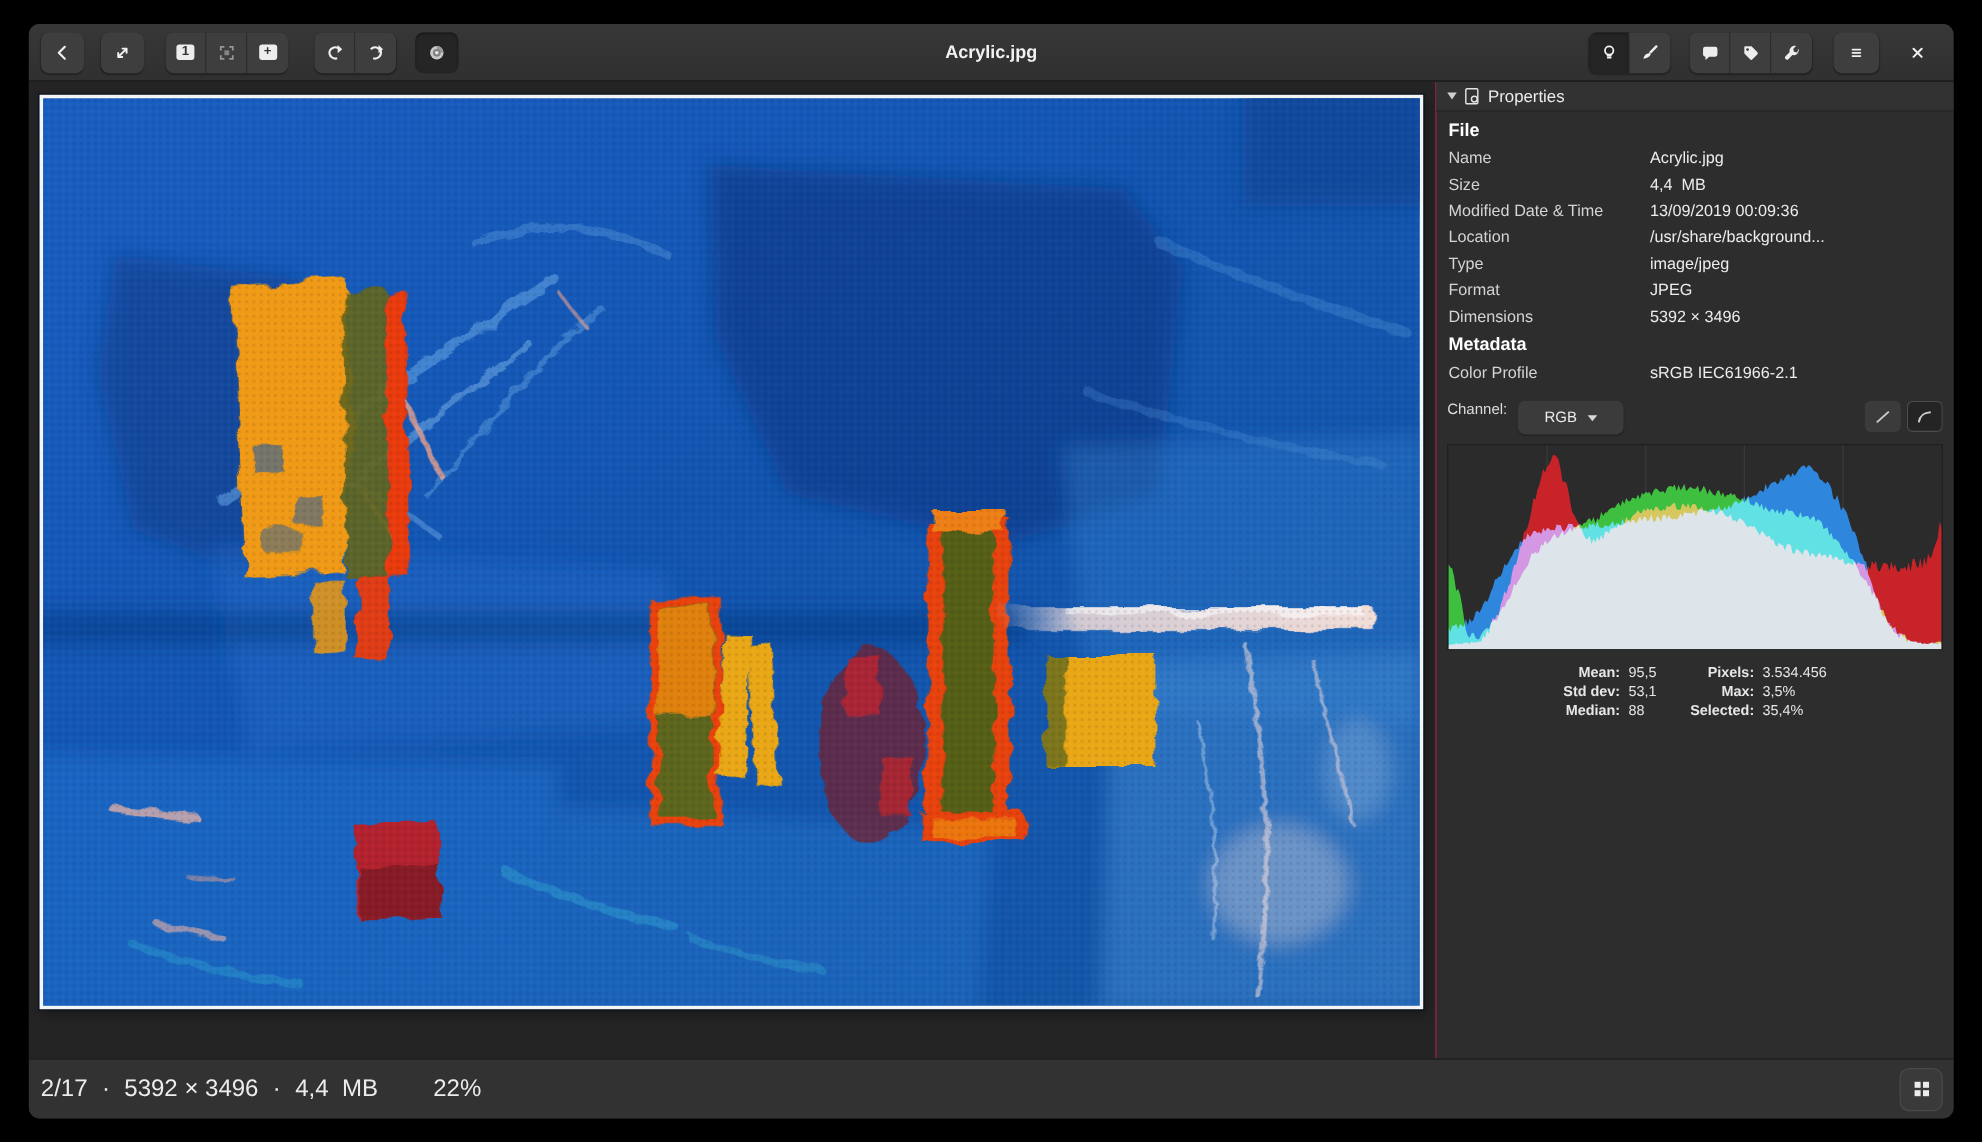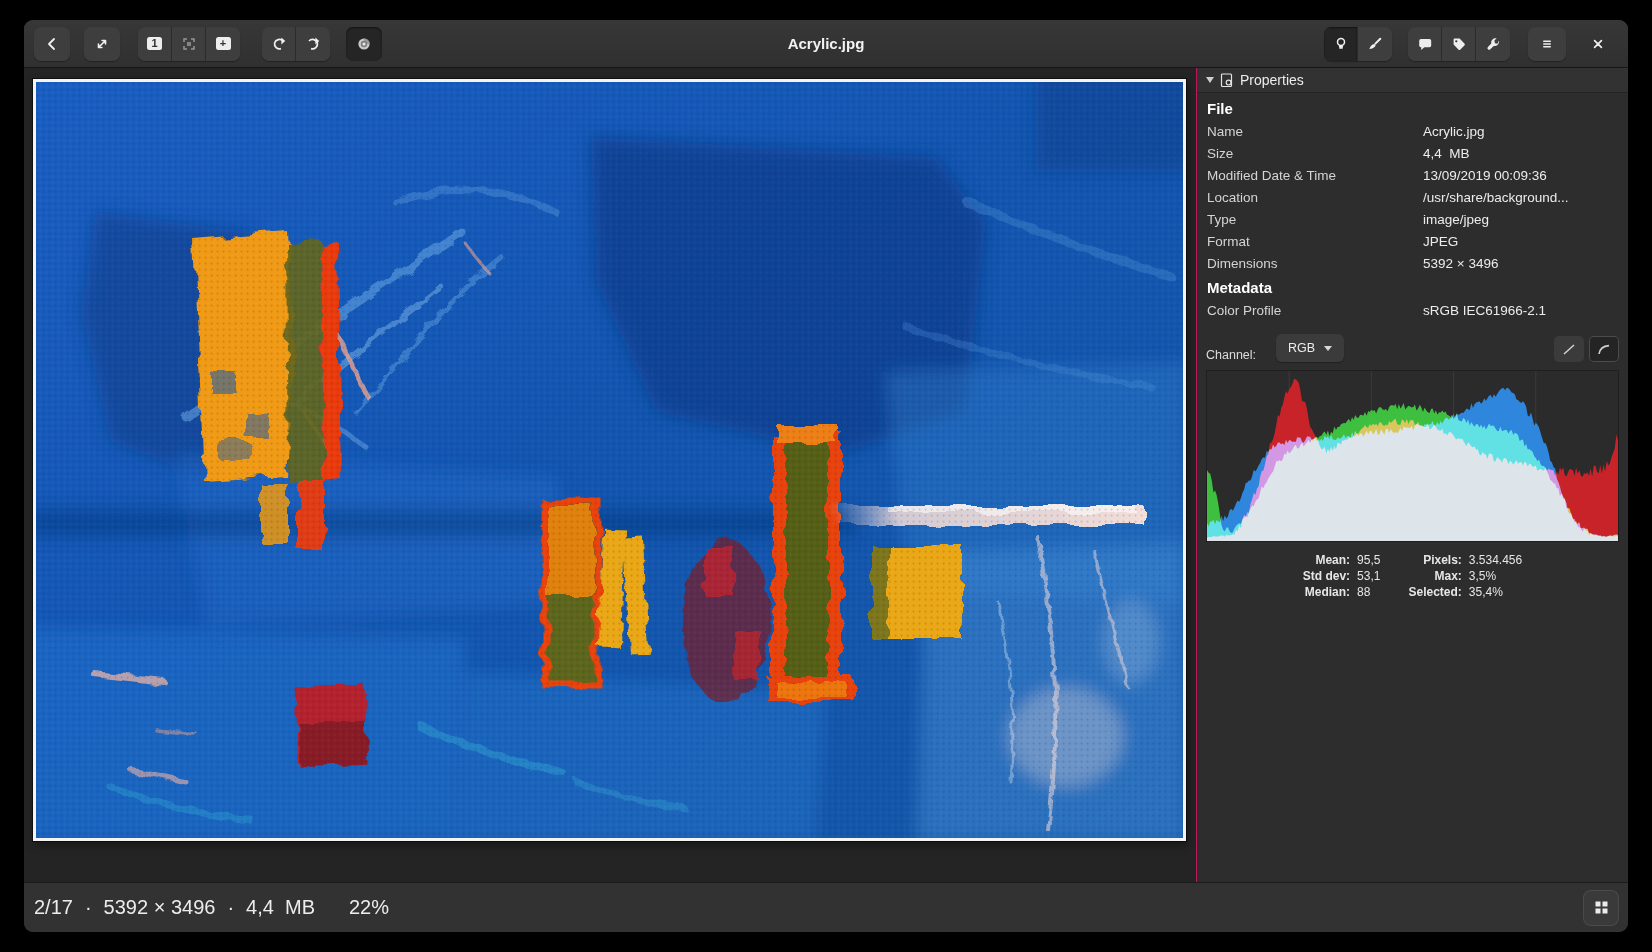--- a/index.html
+++ b/index.html
@@ -58,27 +58,27 @@
     display:flex; flex-direction:column; color:#dcdcdc; font-size:13.5px;
   }
   .expander {
     flex:0 0 25px; background:#323232; border-bottom:1px solid #242424;
     display:flex; align-items:center; gap:6px; padding:0 9px; color:#ececec; font-size:14px;
   }
   .expander.histo { border-top:1px solid #242424; margin-top:2px; }
   .tri { width:0; height:0; border-left:4.5px solid transparent; border-right:4.5px solid transparent; border-top:6px solid #cfcfcf; }
   .props { padding:2px 10px 6px 10px; }
   .prop-heading { font-weight:bold; font-size:15px; color:#fff; padding:5px 0 3px 0; }
-  .prop-row { display:grid; grid-template-columns:168px 1fr; min-height:22px; align-items:center;gap:48px; }
+  .prop-row { display:grid; grid-template-columns:168px 1fr; min-height:22px; align-items:center; }
   .prop-label { color:#d4d4d4; }
   .prop-value { color:#ececec; white-space:pre; overflow:hidden; }
-  .channel-row { display:flex; align-items:flex-end; gap:20px; padding:7px 9px 5px 9px; }
+  .channel-row { display:flex; align-items:flex-start; gap:9px; padding:7px 9px 5px 9px; }
   .channel-label { font-size:12.5px; color:#dcdcdc; }
   .dropdown {
-    height:28px; width:68px; background:#3b3b3b; border-radius:6px;
+    height:28px; width:88px; background:#3b3b3b; border-radius:6px;
     display:flex; align-items:center; justify-content:center; gap:9px;
     font-size:12.5px; color:#ececec; box-shadow:0 1px 1px rgba(0,0,0,.25);
   }
   .caret { width:0; height:0; border-left:4px solid transparent; border-right:4px solid transparent; border-top:5px solid #d8d8d8; }
   .scale-btns { margin-left:auto; display:flex; gap:5px; }
   .sbtn { width:30px; height:26px; border-radius:5px; background:#3b3b3b; display:flex; align-items:center; justify-content:center; }
   .sbtn.pressed { background:#242424; box-shadow:inset 0 0 0 1px #4c4c4c; }
   .hist-box {
     margin:3px 9px 8px 9px; height:172px; background:#2b2b2b;
     box-shadow:inset 0 0 0 1px #1f1f1f; padding:1px;
@@ -86,21 +86,21 @@
   .hist-box svg { width:100%; height:100%; display:block; }
   .stats { display:flex; justify-content:center; gap:28px; font-size:12px; color:#e6e6e6; padding:3px 0; }
   .stats .col { display:grid; grid-template-columns:auto auto; column-gap:7px; row-gap:2px; align-content:start; }
   .stats .lbl { font-weight:bold; text-align:right; }
   
   .statusbar {
     flex:0 0 50px; background:#323232; border-top:1px solid #1b1b1b;
     display:flex; align-items:center; padding:0 10px; color:#ececec; font-size:20px;
   }
   .statusbar .seg { margin-right:12px; white-space:pre; }
-  .statusbar .zoom-pct { margin-left:22px; }
+  .statusbar .zoom-pct { margin-left:34px; }
   .grid-btn {
     margin-left:auto; width:34px; height:34px; border-radius:7px; background:#3a3a3a;
     box-shadow:0 0 0 1px #4a4a4a; display:flex; align-items:center; justify-content:center;
   }
 </style>
 </head>
 <body>
 
 <div class="window">
 

